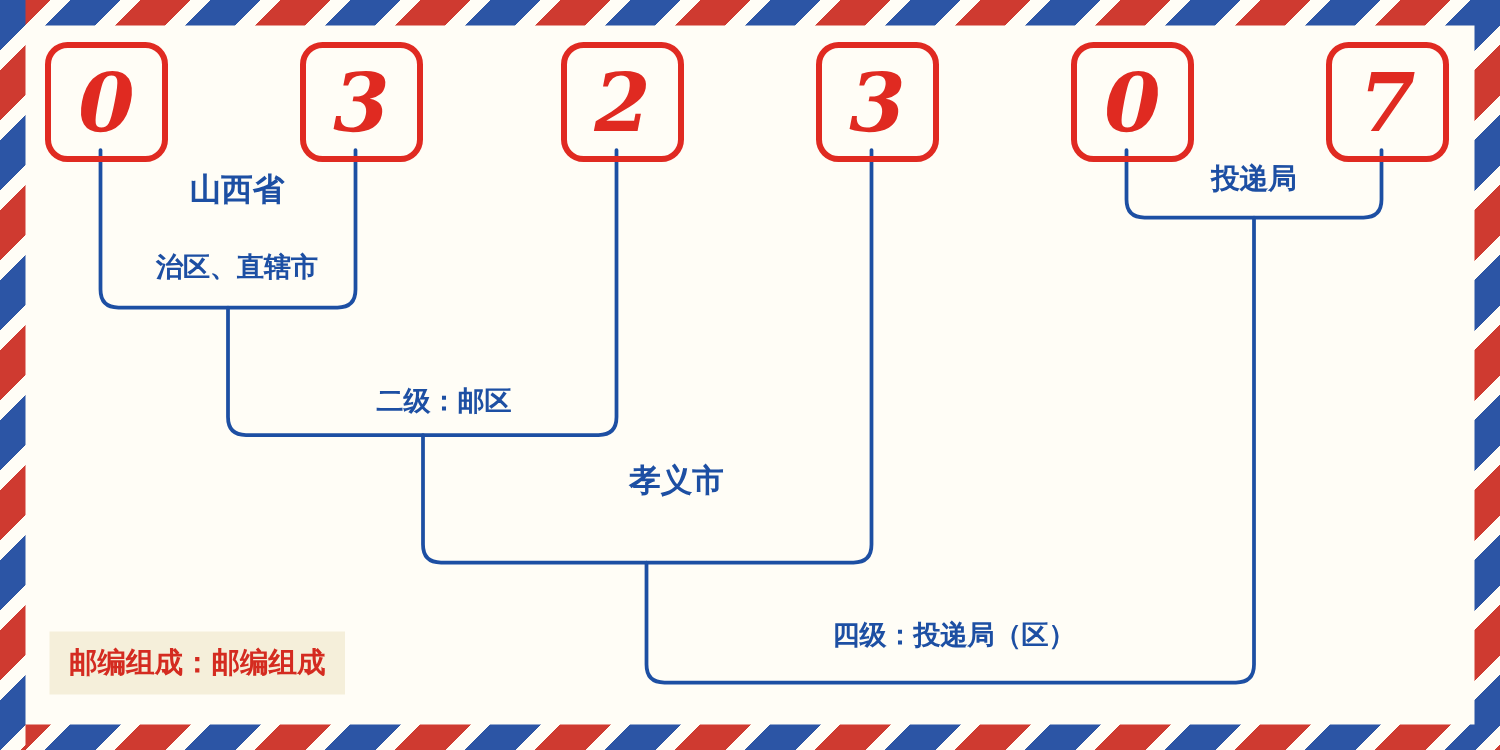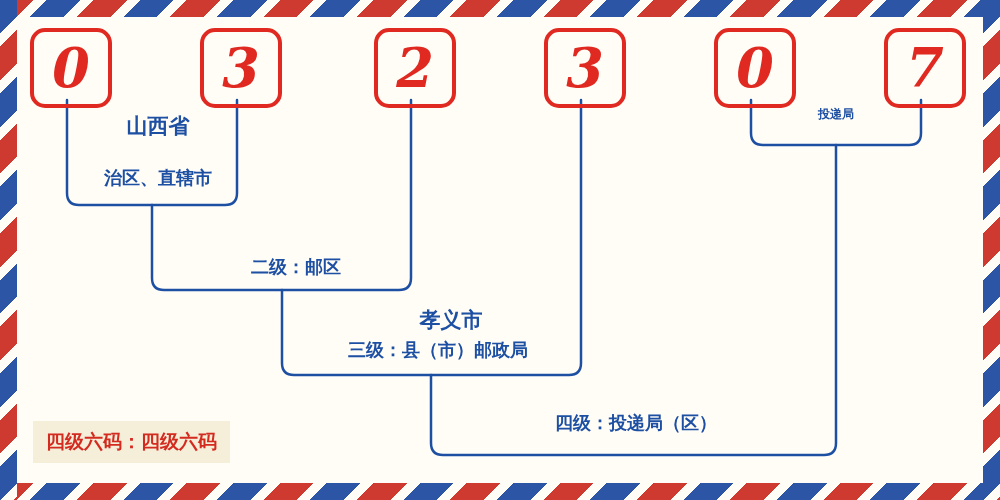--- a/index.html
+++ b/index.html
@@ -102,21 +102,20 @@
   <div class="digit-box" style="left:884px">
       <span>7</span>
     </div>
 
   <div class="lbl name center" style="left:158px;top:112px">山西省</div>
   <div class="lbl desc center" style="left:296px;top:255px">二级：邮区</div>
 
   <div class="lbl desc center" style="left:158px;top:166px">治区、直辖市</div>
 
   <div class="lbl name center" style="left:451px;top:306px">孝义市</div>
-  <div class="lbl desc center" style="left:438px;top:338px">三级：县（市）邮政局</div>
 
   <div class="lbl desc" style="left:555px;top:411px">四级：投递局（区）</div>
 
-  <div class="lbl name center" style="left:836px;top:106px;font-size:12px">投递局</div>
+  <div class="lbl name center" style="left:836px;top:106px;font-size:19px">投递局</div>
 
-  <div class="footer-note">四级六码：四级六码</div>
+  <div class="footer-note">邮编组成：邮编组成</div>
 
 </div>
 
 </body></html>

